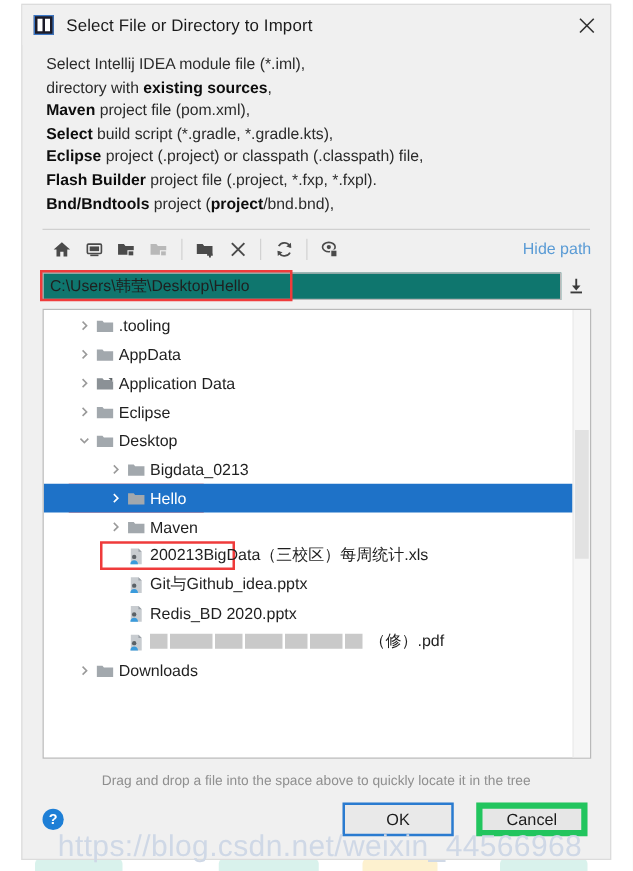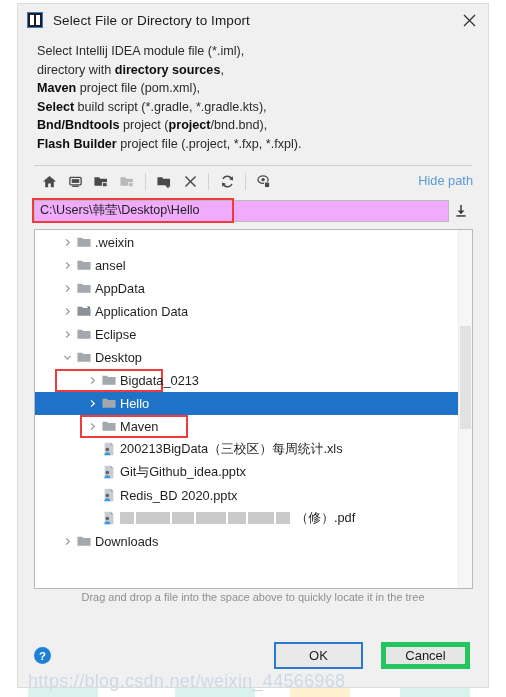--- a/index.html
+++ b/index.html
@@ -139,21 +139,21 @@
   .pathrow {
     position: relative;
     height: 28px;
     margin: 0 15px 0 16px;
     display: flex;
     align-items: center;
   }
   .path-input {
     flex: 1 1 auto;
     height: 22px;
-    background: #f0abfc;
+    background: #0f766e;
     border: 1px solid #b9b9b9;
     box-sizing: border-box;
     display: flex;
     align-items: center;
     padding-left: 5px;
     font-size: 12.6px;
     color: #1f1f1f;
     overflow: hidden;
     white-space: nowrap;
   }
@@ -240,21 +240,21 @@
     left: 1px;
     width: 11px;
     background: #e2e2e2;
   }
 
   
   .hint {
     text-align: center;
     font-size: 11px;
     color: #8f8f8f;
-    margin-top: 2px;
+    margin-top: 12px;
   }
 
   
   .btnrow {
     position: absolute;
     left: 0; right: 0;
     bottom: 0;
     height: 54px;
   }
   .help-btn {
@@ -288,21 +288,22 @@
     border: 2px solid #2a7bd0;
     background: #e9e9e9;
   }
   .btn.cancel { right: 18px; }
 
   
   .watermark {
     position: absolute;
     left: 0; right: 0;
     bottom: 5px;
-    font-size: 18px;
+    text-align: center;
+    font-size: 24px;
     color: #cfd8e6;
     letter-spacing: .3px;
     pointer-events: none;
     white-space: nowrap;
     font-family: "Liberation Sans", sans-serif;
     padding-left: 28px;
   }
 
   
   .redact {
@@ -330,25 +331,26 @@
       <div class="close-btn">
         <svg width="13" height="13" viewBox="0 0 13 13" aria-hidden="true">
           <line x1="1" y1="1" x2="12" y2="12" stroke="#303030" stroke-width="1.3"></line>
           <line x1="12" y1="1" x2="1" y2="12" stroke="#303030" stroke-width="1.3"></line>
         </svg>
       </div>
     </div>
 
     <div class="description">
         <div><span>Select Intellij IDEA module file (*.iml),</span></div>
-        <div><span>directory with </span><b>directory sources</b><span>,</span></div>
+        <div><span>directory with </span><b>existing sources</b><span>,</span></div>
         <div><b>Maven</b><span> project file (pom.xml),</span></div>
         <div><b>Select</b><span> build script (*.gradle, *.gradle.kts),</span></div>
+        <div><b>Eclipse</b><span> project (.project) or classpath (.classpath) file,</span></div>
+        <div><b>Flash Builder</b><span> project file (.project, *.fxp, *.fxpl).</span></div>
         <div><b>Bnd/Bndtools</b><span> project (</span><b>project</b><span>/bnd.bnd),</span></div>
-        <div><b>Flash Builder</b><span> project file (.project, *.fxp, *.fxpl).</span></div>
       </div>
 
     <div class="sep"></div>
 
     <div class="toolbar">
 
       <div class="tb-icon">
         <svg width="15" height="15" viewBox="0 0 16 16" aria-hidden="true">
           <path d="M8 2 L15 8 L12.6 8 L12.6 14 L9.4 14 L9.4 10 L6.6 10 L6.6 14 L3.4 14 L3.4 8 L1 8 Z" fill="#4a4a4a"></path>
         </svg>
@@ -438,35 +440,21 @@
             <div class="arrow">
               <svg width="9" height="9" viewBox="0 0 10 10">
                 <polyline points="3.4,1.5 7,5 3.4,8.5" fill="none" stroke="#9a9a9a" stroke-width="1.4"></polyline>
               </svg>
             </div>
             <div class="ficon">
               <svg width="14" height="12" viewBox="0 0 16 13" aria-hidden="true">
                 <path d="M0.5 1.5 h5.2 l1.3 1.5 H15.5 V11.8 H0.5 Z" fill="#a2a8ad"></path>
               </svg>
             </div>
-            <div class="lbl">.weixin</div>
-          </div>
-          <div class="row">
-            <div style="width: 26px; flex: 0 0 auto;"></div>
-            <div class="arrow">
-              <svg width="9" height="9" viewBox="0 0 10 10">
-                <polyline points="3.4,1.5 7,5 3.4,8.5" fill="none" stroke="#9a9a9a" stroke-width="1.4"></polyline>
-              </svg>
-            </div>
-            <div class="ficon">
-              <svg width="14" height="12" viewBox="0 0 16 13" aria-hidden="true">
-                <path d="M0.5 1.5 h5.2 l1.3 1.5 H15.5 V11.8 H0.5 Z" fill="#a2a8ad"></path>
-              </svg>
-            </div>
-            <div class="lbl">ansel</div>
+            <div class="lbl">.tooling</div>
           </div>
           <div class="row">
             <div style="width: 26px; flex: 0 0 auto;"></div>
             <div class="arrow">
               <svg width="9" height="9" viewBox="0 0 10 10">
                 <polyline points="3.4,1.5 7,5 3.4,8.5" fill="none" stroke="#9a9a9a" stroke-width="1.4"></polyline>
               </svg>
             </div>
             <div class="ficon">
               <svg width="14" height="12" viewBox="0 0 16 13" aria-hidden="true">

